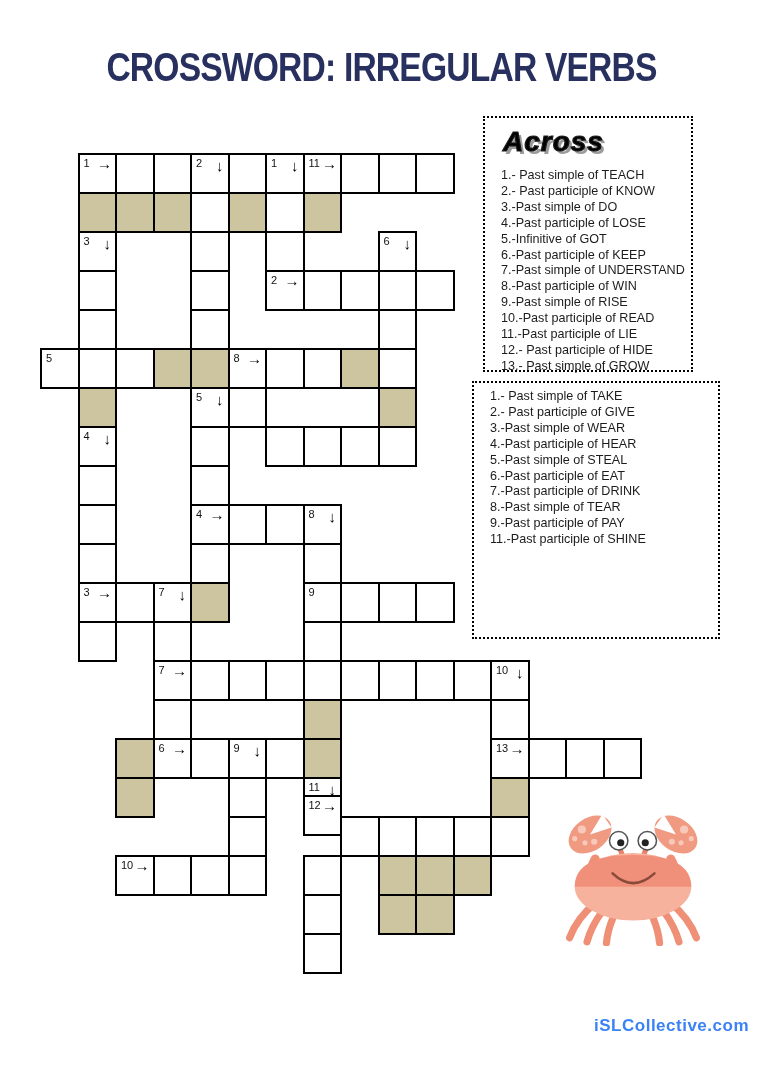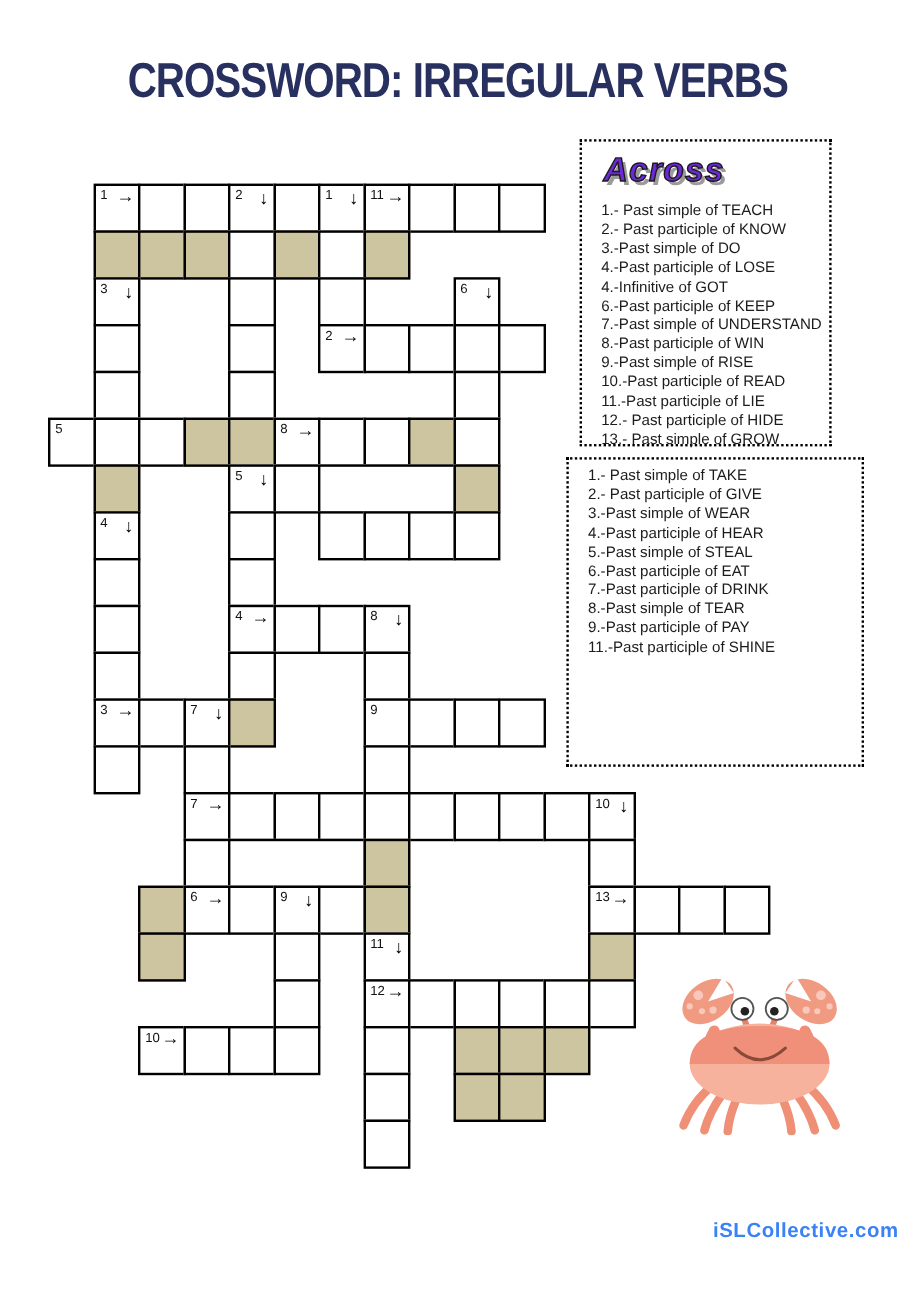--- a/index.html
+++ b/index.html
@@ -214,21 +214,21 @@
     <div class="cell" style="left: 565px; top: 738px; width: 39.5px; height: 41px;"></div>
     <div class="cell" style="left: 602.5px; top: 738px; width: 39.5px; height: 41px;"></div>
     <div class="cell tan" style="left: 115px; top: 777px; width: 39.5px; height: 41px;"></div>
     <div class="cell" style="left: 227.5px; top: 777px; width: 39.5px; height: 41px;"></div>
     <div class="cell" style="left: 302.5px; top: 777px; width: 39.5px; height: 41px;">
       <span class="num">11</span>
       <span class="arrow d">↓</span>
     </div>
     <div class="cell tan" style="left: 490px; top: 777px; width: 39.5px; height: 41px;"></div>
     <div class="cell" style="left: 227.5px; top: 816px; width: 39.5px; height: 41px;"></div>
-    <div class="cell" style="left: 302.5px; top: 816px; width: 39.5px; height: 41px;">
+    <div class="cell" style="left: 302.5px; top: 795px; width: 39.5px; height: 41px;">
       <span class="num">12</span>
       <span class="arrow r">→</span>
     </div>
     <div class="cell" style="left: 340px; top: 816px; width: 39.5px; height: 41px;"></div>
     <div class="cell" style="left: 377.5px; top: 816px; width: 39.5px; height: 41px;"></div>
     <div class="cell" style="left: 415px; top: 816px; width: 39.5px; height: 41px;"></div>
     <div class="cell" style="left: 452.5px; top: 816px; width: 39.5px; height: 41px;"></div>
     <div class="cell" style="left: 490px; top: 816px; width: 39.5px; height: 41px;"></div>
     <div class="cell" style="left: 115px; top: 855px; width: 39.5px; height: 41px;">
       <span class="num">10</span>
@@ -241,27 +241,27 @@
     <div class="cell tan" style="left: 377.5px; top: 855px; width: 39.5px; height: 41px;"></div>
     <div class="cell tan" style="left: 415px; top: 855px; width: 39.5px; height: 41px;"></div>
     <div class="cell tan" style="left: 452.5px; top: 855px; width: 39.5px; height: 41px;"></div>
     <div class="cell" style="left: 302.5px; top: 894px; width: 39.5px; height: 41px;"></div>
     <div class="cell tan" style="left: 377.5px; top: 894px; width: 39.5px; height: 41px;"></div>
     <div class="cell tan" style="left: 415px; top: 894px; width: 39.5px; height: 41px;"></div>
     <div class="cell" style="left: 302.5px; top: 933px; width: 39.5px; height: 41px;"></div>
   </div>
 
 <div id="across-box" class="clue-box">
-  <div class="clue-heading" style="color: #6d28d9;">Across</div>
+  <div class="clue-heading" style="color: #000000;">Across</div>
   <div class="clue-list" id="across-list">
       <div class="clue-line">1.- Past simple of TEACH</div>
       <div class="clue-line">2.- Past participle of KNOW</div>
       <div class="clue-line">3.-Past simple of DO</div>
       <div class="clue-line">4.-Past participle of LOSE</div>
-      <div class="clue-line">4.-Infinitive of GOT</div>
+      <div class="clue-line">5.-Infinitive of GOT</div>
       <div class="clue-line">6.-Past participle of KEEP</div>
       <div class="clue-line">7.-Past simple of UNDERSTAND</div>
       <div class="clue-line">8.-Past participle of WIN</div>
       <div class="clue-line">9.-Past simple of RISE</div>
       <div class="clue-line">10.-Past participle of READ</div>
       <div class="clue-line">11.-Past participle of LIE</div>
       <div class="clue-line">12.- Past participle of HIDE</div>
       <div class="clue-line">13.- Past simple of GROW</div>
     </div>
 </div>

